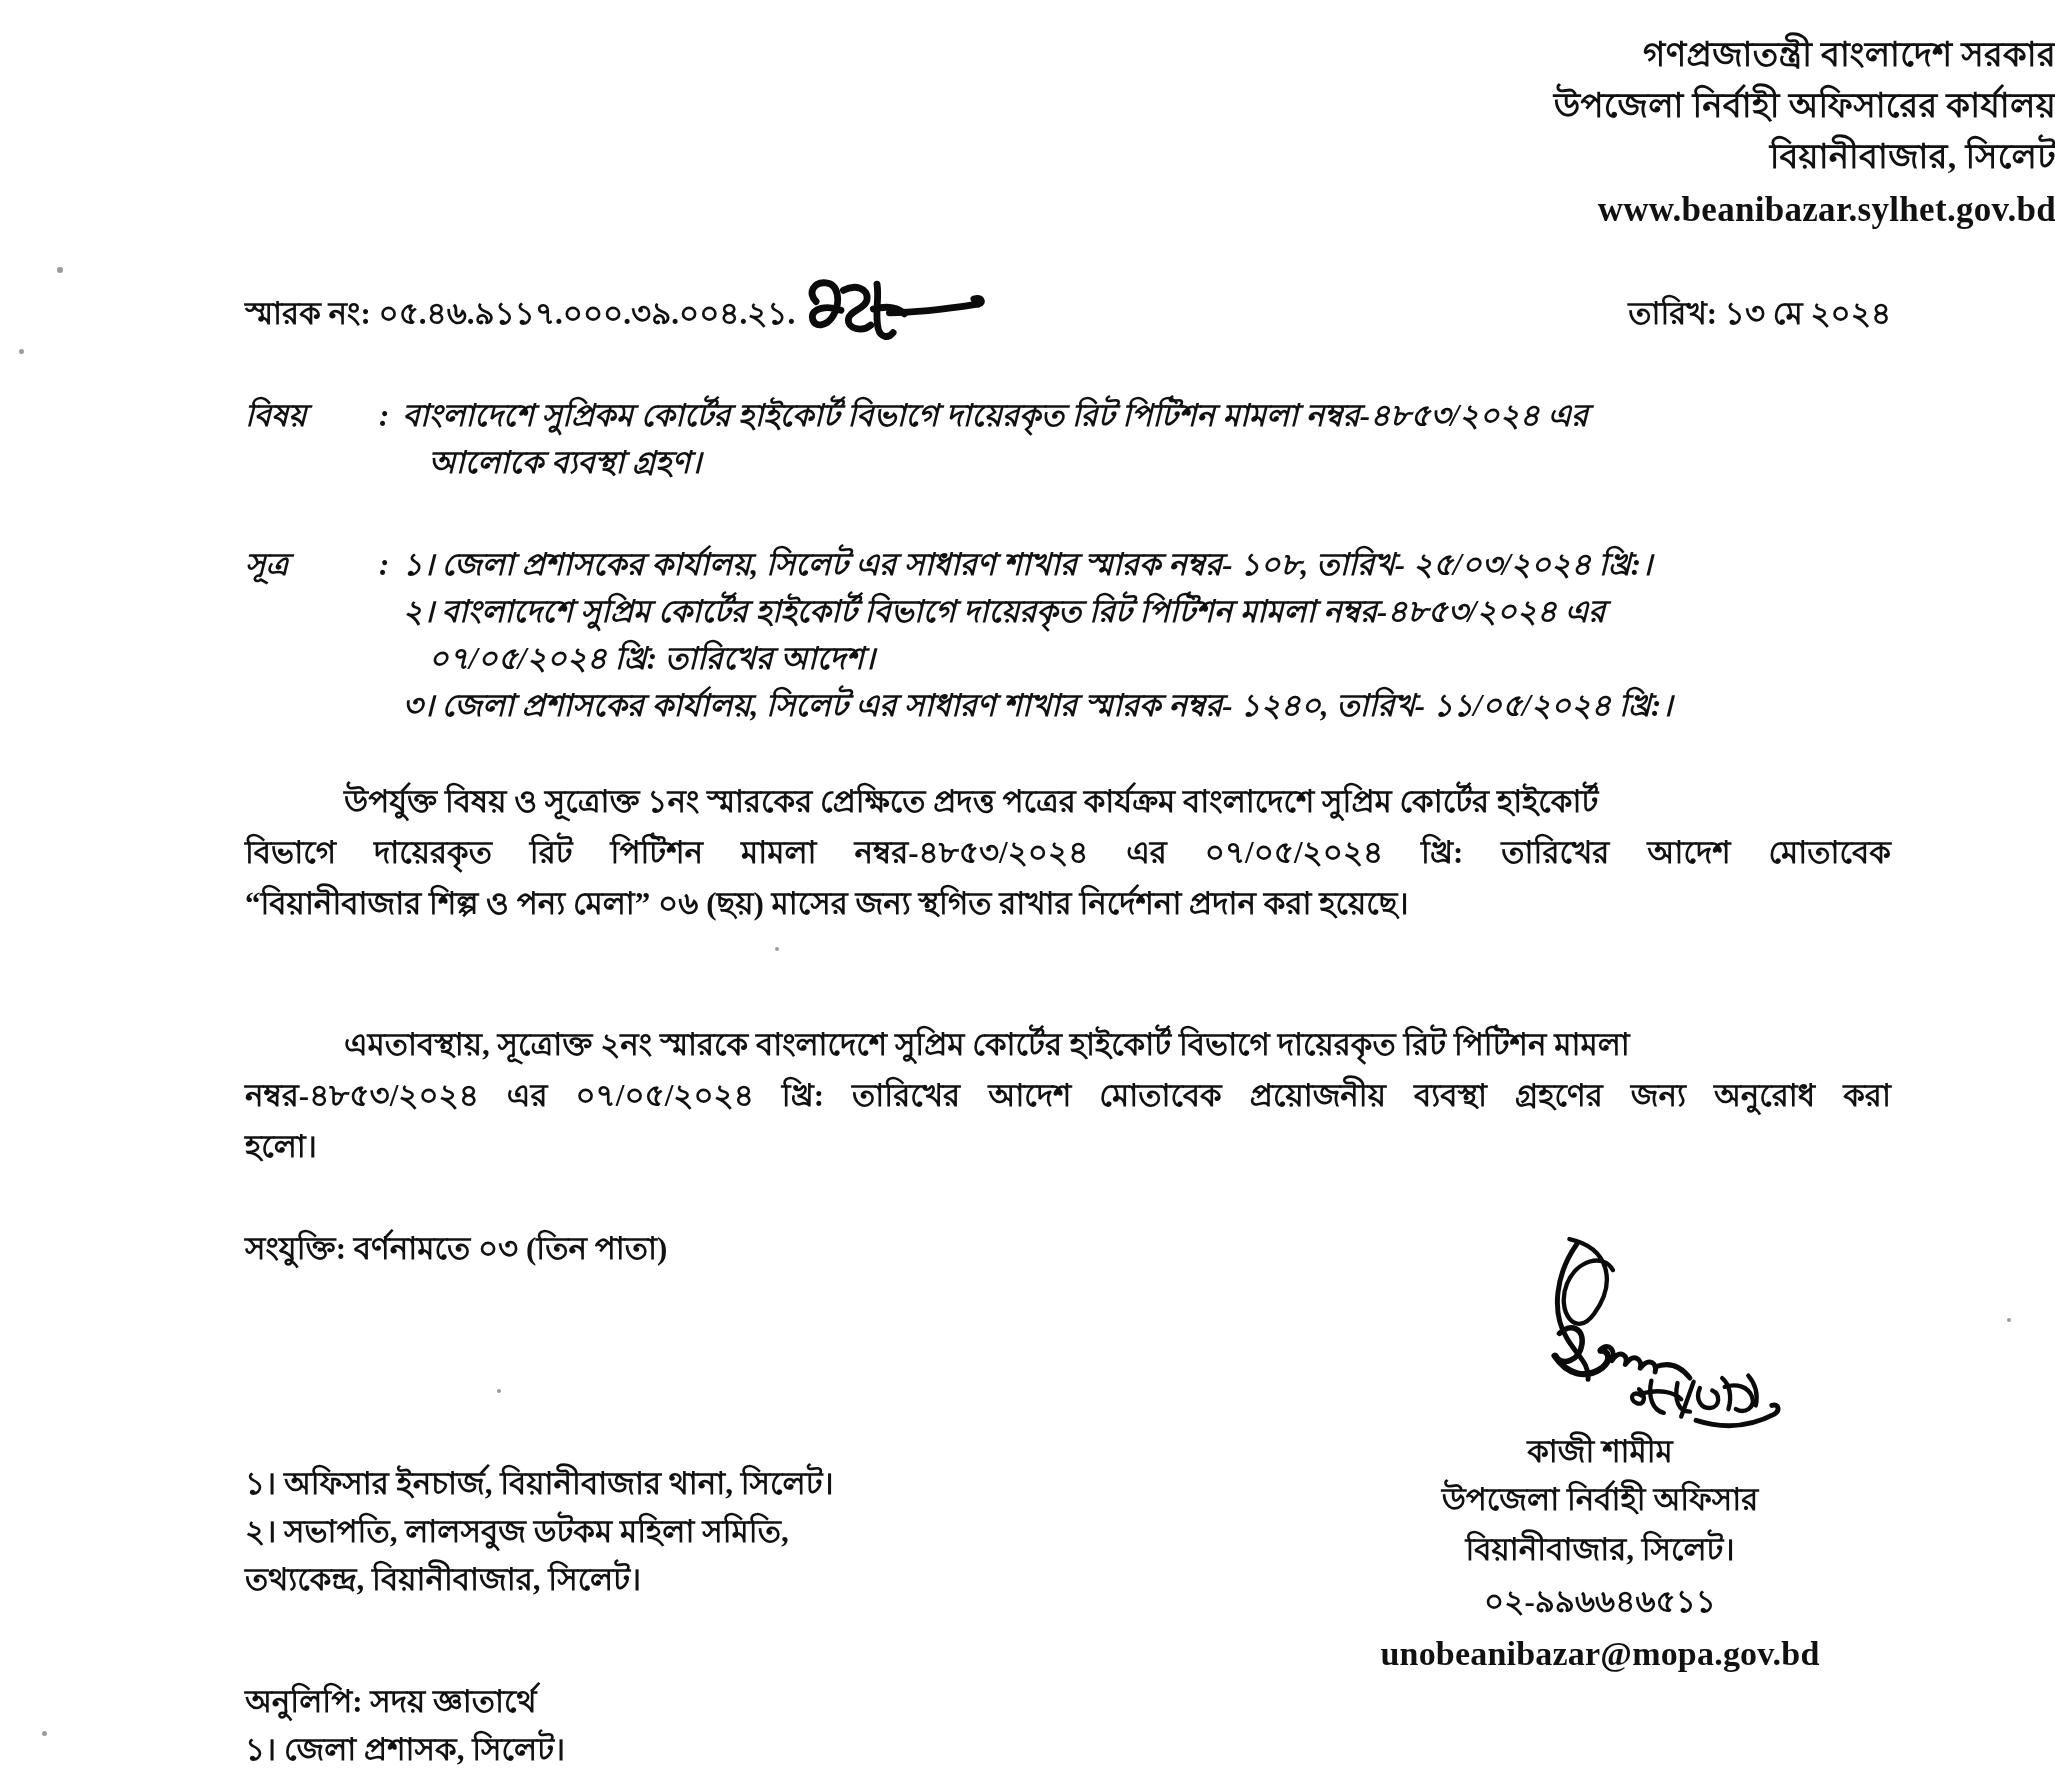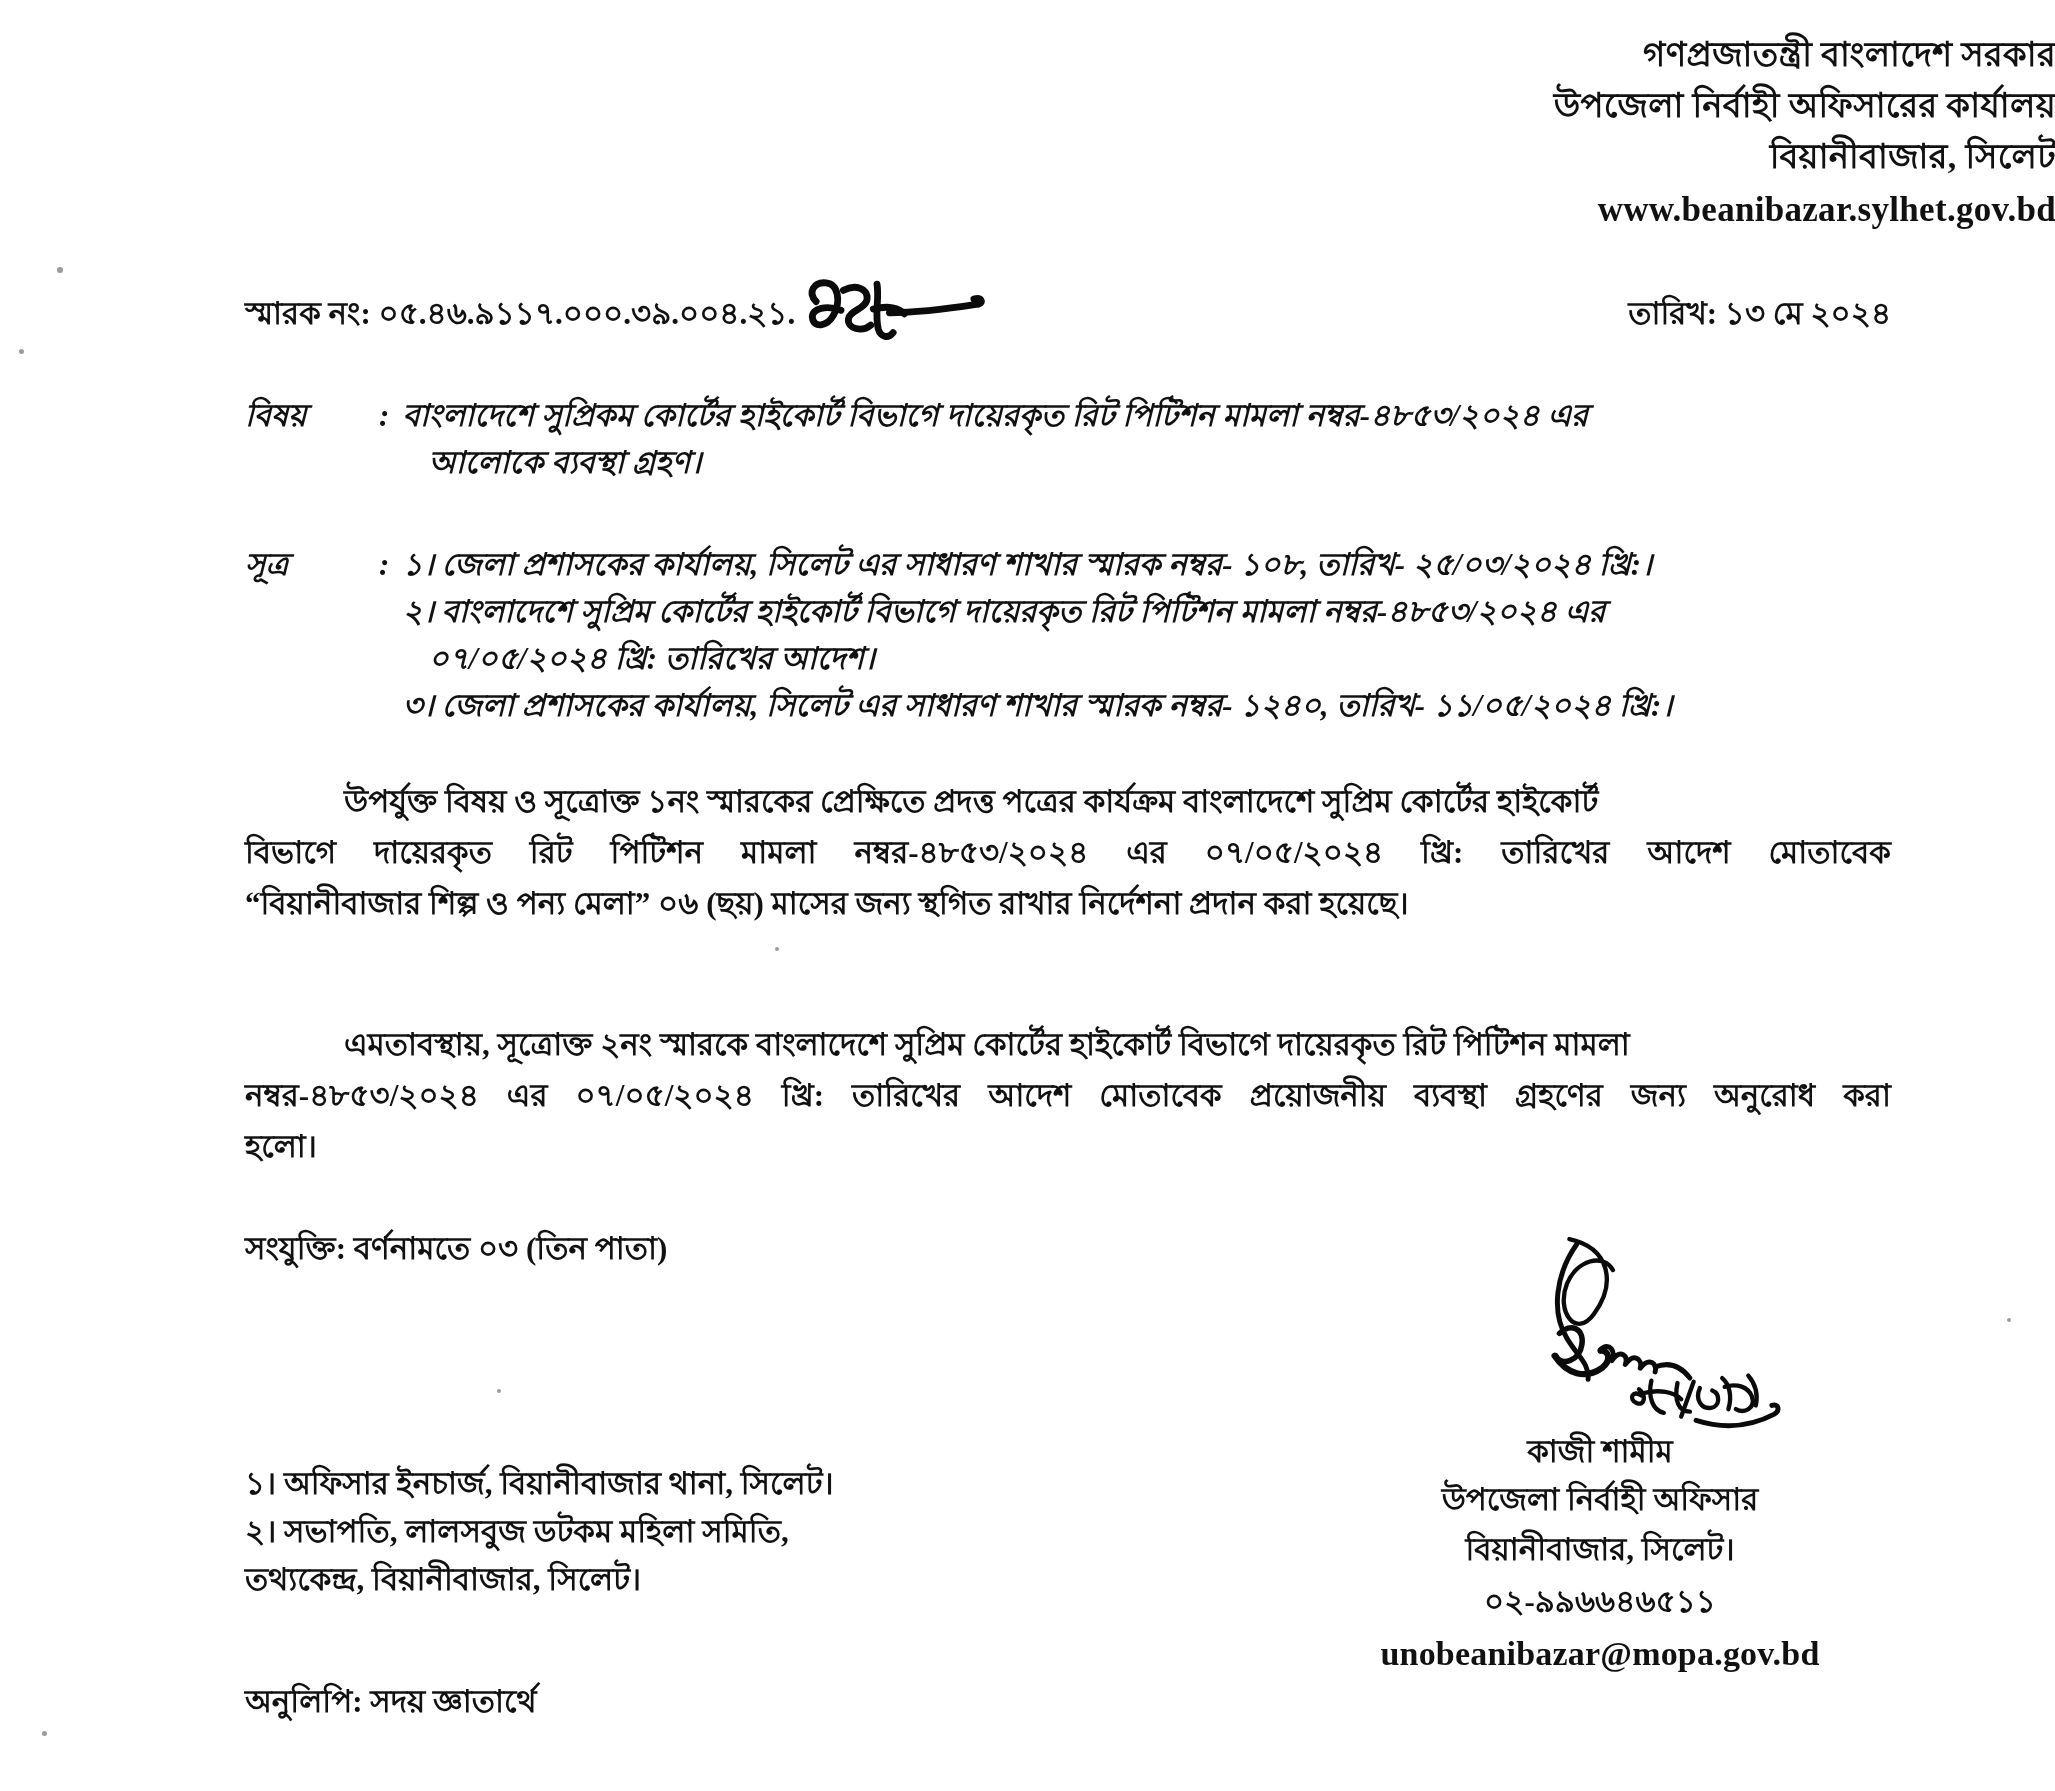--- a/index.html
+++ b/index.html
@@ -357,16 +357,17 @@
   </div>
 
   <div class="dist" id="distribution">
     <span class="di">১। অফিসার ইনচার্জ, বিয়ানীবাজার থানা, সিলেট।</span>
     <span class="di">২। সভাপতি, লালসবুজ ডটকম মহিলা সমিতি,</span>
     <span class="di">তথ্যকেন্দ্র, বিয়ানীবাজার, সিলেট।</span>
   </div>
 
   <div class="dist" id="copy-to">
     <span class="di">অনুলিপি: সদয় জ্ঞাতার্থে</span>
+    <span class="di">১। জেলা প্রশাসক, সিলেট।</span>
   </div>
 
 </div>
 
 
 </body></html>

